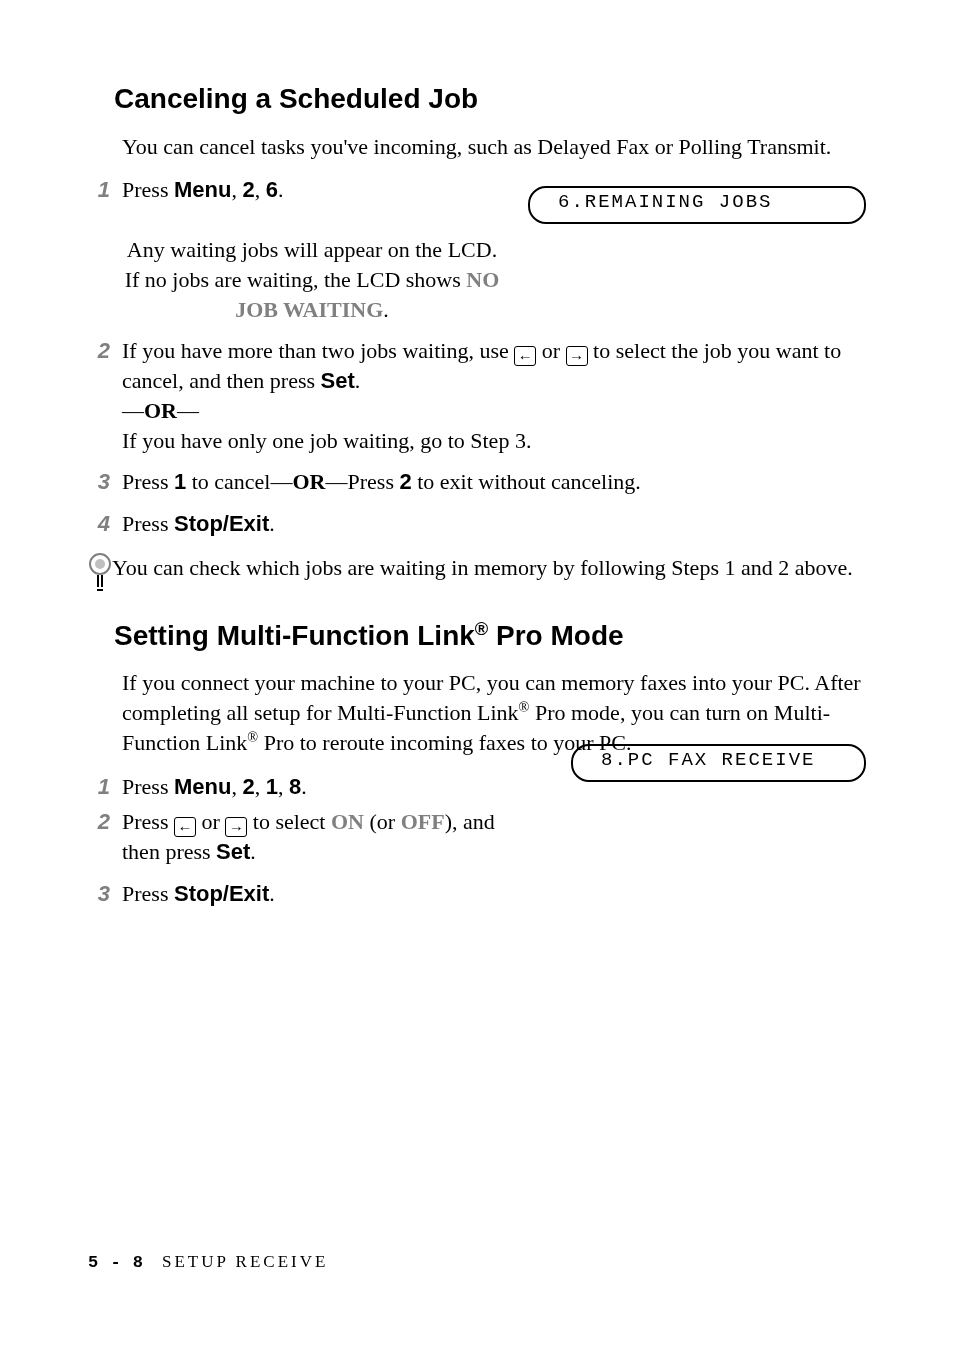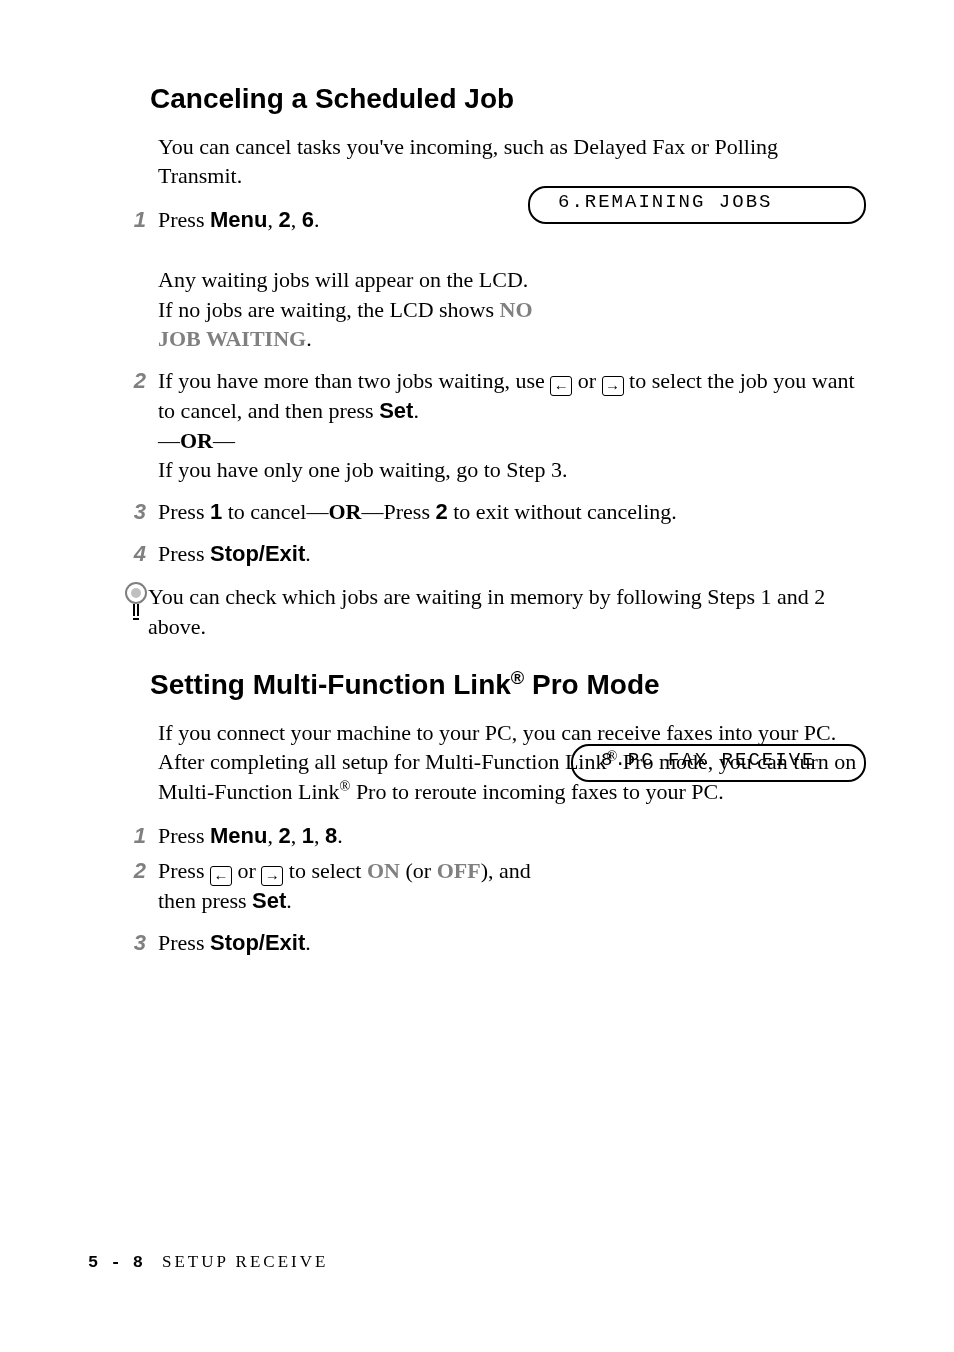--- a/index.html
+++ b/index.html
@@ -10,21 +10,20 @@
     background: #fff;
     font-family: "Times New Roman", Times, serif;
     color: #000;
     position: relative;
   }
   .page {
     padding: 80px 88px 0 88px;
     box-sizing: border-box;
     font-size: 22px;
     line-height: 1.35;
-    margin-left: 36px;
   }
 
   .section-heading {
     font-family: Helvetica, Arial, sans-serif;
     font-weight: bold;
     font-size: 28px;
     margin: 0 0 14px 26px;
   }
 
   .body-text {
@@ -140,21 +139,21 @@
 
   <div class="indent-body body-text">You can cancel tasks you've incoming, such as Delayed Fax or Polling Transmit.</div>
 
   <div class="lcd" style="top:186px; width:338px;">6.REMAINING JOBS</div>
 
   <div class="step-row">
     <div class="step-num">1</div>
     <div class="step-body">
       <span>Press </span><span class="bold-sans">Menu</span><span>, </span><span class="bold-sans">2</span><span>, </span><span class="bold-sans">6</span><span>.</span>
       <div style="height:30px"></div>
-      <div style="max-width:380px;">
+      <div style="max-width:380px;text-align:center;">
         <span>Any waiting jobs will appear on the LCD. If no jobs are waiting, the LCD shows </span><span class="gray-bold">NO JOB WAITING</span><span>.</span>
       </div>
     </div>
   </div>
 
   <div class="step-row">
     <div class="step-num">2</div>
     <div class="step-body">
       <span>If you have more than two jobs waiting, use </span><span class="arrow-box">←</span><span> or </span><span class="arrow-box">→</span><span> to select the job you want to cancel, and then press </span><span class="bold-sans">Set</span><span>.</span>
       <br>
@@ -190,21 +189,21 @@
       </svg>
     </div>
     <div class="step-body">You can check which jobs are waiting in memory by following Steps 1 and 2 above.</div>
   </div>
 
   <div class="section-heading">
     <span>Setting Multi-Function Link</span><sup>®</sup><span> Pro Mode</span>
   </div>
 
   <div class="indent-body body-text">
-    <span>If you connect your machine to your PC, you can receive faxes into your PC. After completing all setup for Multi-Function Link</span><sup>®</sup><span> Pro mode,  you can turn on Multi-Function Link</span><sup>®</sup><span> Pro to reroute incoming faxes to your PC.</span>
+    <span>If you connect your machine to your PC, you can memory faxes into your PC. After completing all setup for Multi-Function Link</span><sup>®</sup><span> Pro mode,  you can turn on Multi-Function Link</span><sup>®</sup><span> Pro to reroute incoming faxes to your PC.</span>
   </div>
 
   <div class="lcd" style="top:744px; width:295px;">8.PC FAX RECEIVE</div>
 
   <div class="step-row">
     <div class="step-num">1</div>
     <div class="step-body">
       <span>Press </span><span class="bold-sans">Menu</span><span>, </span><span class="bold-sans">2</span><span>, </span><span class="bold-sans">1</span><span>, </span><span class="bold-sans">8</span><span>.</span>
     </div>
   </div>

